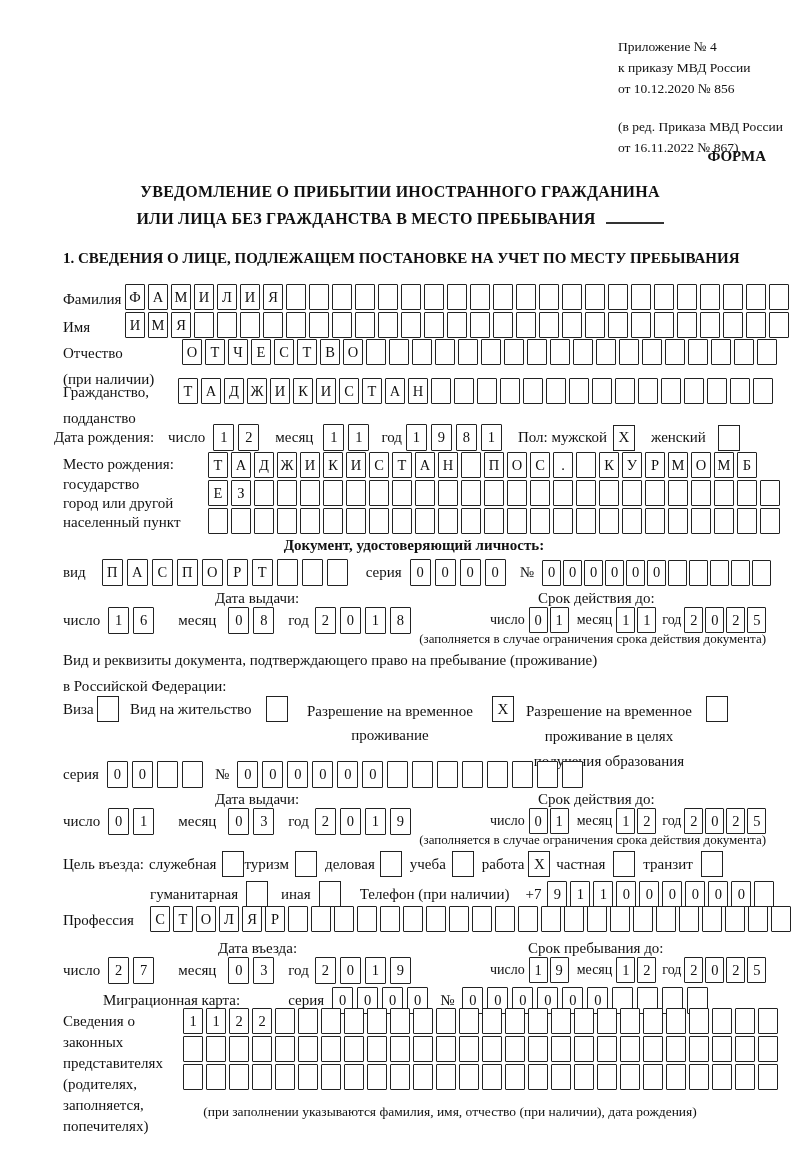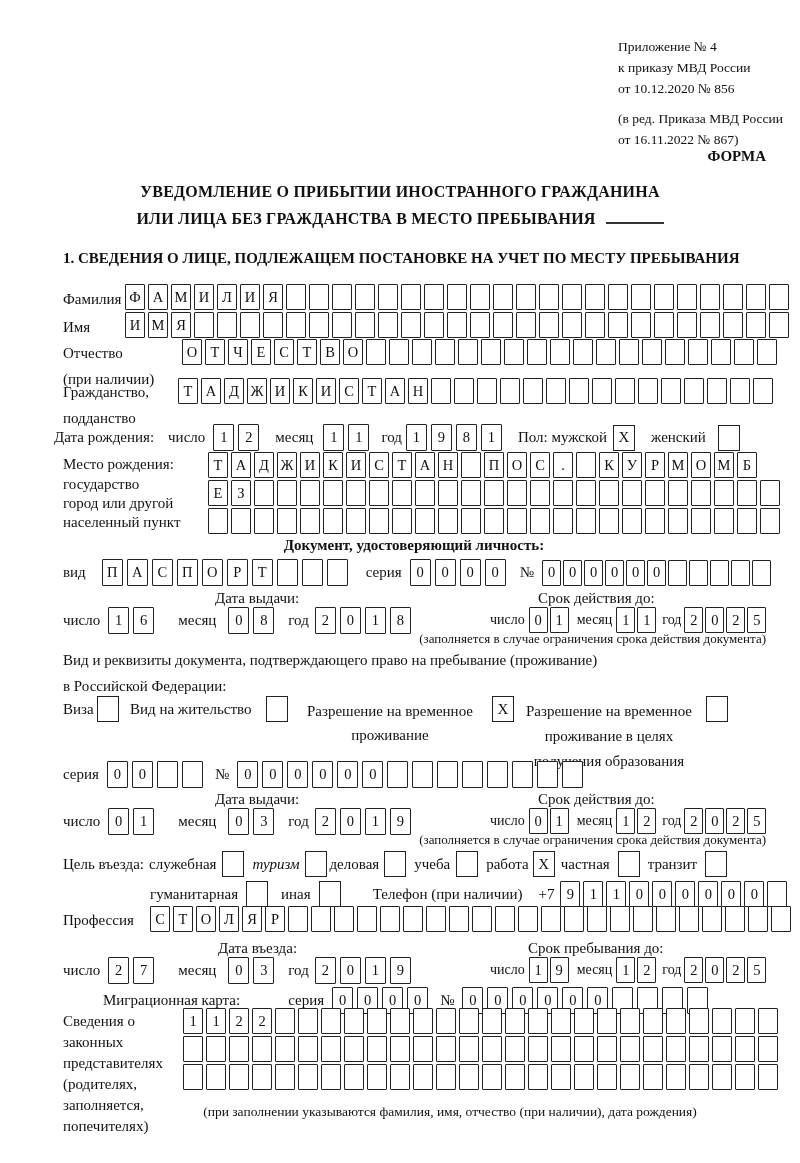--- a/index.html
+++ b/index.html
@@ -26,21 +26,21 @@
 </style>
 </head>
 <body>
 
 <div class="page">
 
   <div class="abs annex" style="left:618px;top:36px;">
     <div>Приложение № 4</div>
     <div>к приказу МВД России</div>
     <div>от 10.12.2020 № 856</div>
-    <div style="margin-top:9px">(в ред. Приказа МВД России</div>
+    <div style="margin-top:17px">(в ред. Приказа МВД России</div>
     <div>от 16.11.2022 № 867)</div>
   </div>
   <div class="abs b rt" style="left:566px;top:148px;width:200px;font-size:15px;">ФОРМА</div>
 
   <div class="abs b title ctr" style="left:30px;top:208px;width:740px;">
     <span>ИЛИ ЛИЦА БЕЗ ГРАЖДАНСТВА В МЕСТО ПРЕБЫВАНИЯ</span><span class="blank"></span>
   </div>
   <div class="abs b title ctr" style="left:30px;top:183px;width:740px;">УВЕДОМЛЕНИЕ О ПРИБЫТИИ ИНОСТРАННОГО ГРАЖДАНИНА</div>
 
   <div class="abs b" style="left:63px;top:250px;font-size:15px;">1. СВЕДЕНИЯ О ЛИЦЕ, ПОДЛЕЖАЩЕМ ПОСТАНОВКЕ НА УЧЕТ ПО МЕСТУ ПРЕБЫВАНИЯ</div>
@@ -462,39 +462,39 @@
         <span class="cell">2</span>
         <span class="cell">5</span>
       </span>
   </div>
   <div class="abs sm rt" style="left:370px;top:832px;width:396px;">(заполняется в случае ограничения срока действия документа)</div>
 
   <div class="row" style="left:63px;top:851px;">
     <span class="lbl">Цель въезда:</span>
     <span class="lbl" style="margin-left:5px;">служебная</span>
     <span class="cbox" style="margin-left:6px;"></span>
-    <span class="lbl" style="margin-left:8px;font-style:italic;">туризм</span>
+    <span class="lbl" style="margin-left:0;">туризм</span>
     <span class="cbox" style="margin-left:6px;"></span>
-    <span class="lbl" style="margin-left:2px;text-align:center;">деловая</span>
+    <span class="lbl" style="margin-left:8px;text-align:center;">деловая</span>
     <span class="cbox" style="margin-left:5px;"></span>
     <span class="lbl" style="margin-left:8px;">учеба</span>
     <span class="cbox" style="margin-left:6px;"></span>
     <span class="lbl" style="margin-left:8px;">работа</span>
     <span class="cbox" style="margin-left:4px;">X</span>
     <span class="lbl" style="margin-left:6px;">частная</span>
     <span class="cbox" style="margin-left:8px;"></span>
     <span class="lbl" style="margin-left:8px;">транзит</span>
     <span class="cbox" style="margin-left:8px;"></span>
   </div>
   <div class="row" style="left:150px;top:881px;">
     <span class="lbl">гуманитарная</span>
     <span class="cbox" style="margin-left:8px;"></span>
     <span class="lbl" style="margin-left:13px;">иная</span>
     <span class="cbox" style="margin-left:8px;"></span>
-    <span class="lbl" style="margin-left:32px;">Телефон (при наличии)</span>
+    <span class="lbl" style="margin-left:19px;">Телефон (при наличии)</span>
     <span class="lbl" style="margin-left:16px;">+7</span>
     <span class="cells" style="margin-left:6px;">
         <span class="cell">9</span>
         <span class="cell">1</span>
         <span class="cell">1</span>
         <span class="cell">0</span>
         <span class="cell">0</span>
         <span class="cell">0</span>
         <span class="cell">0</span>
         <span class="cell">0</span>

